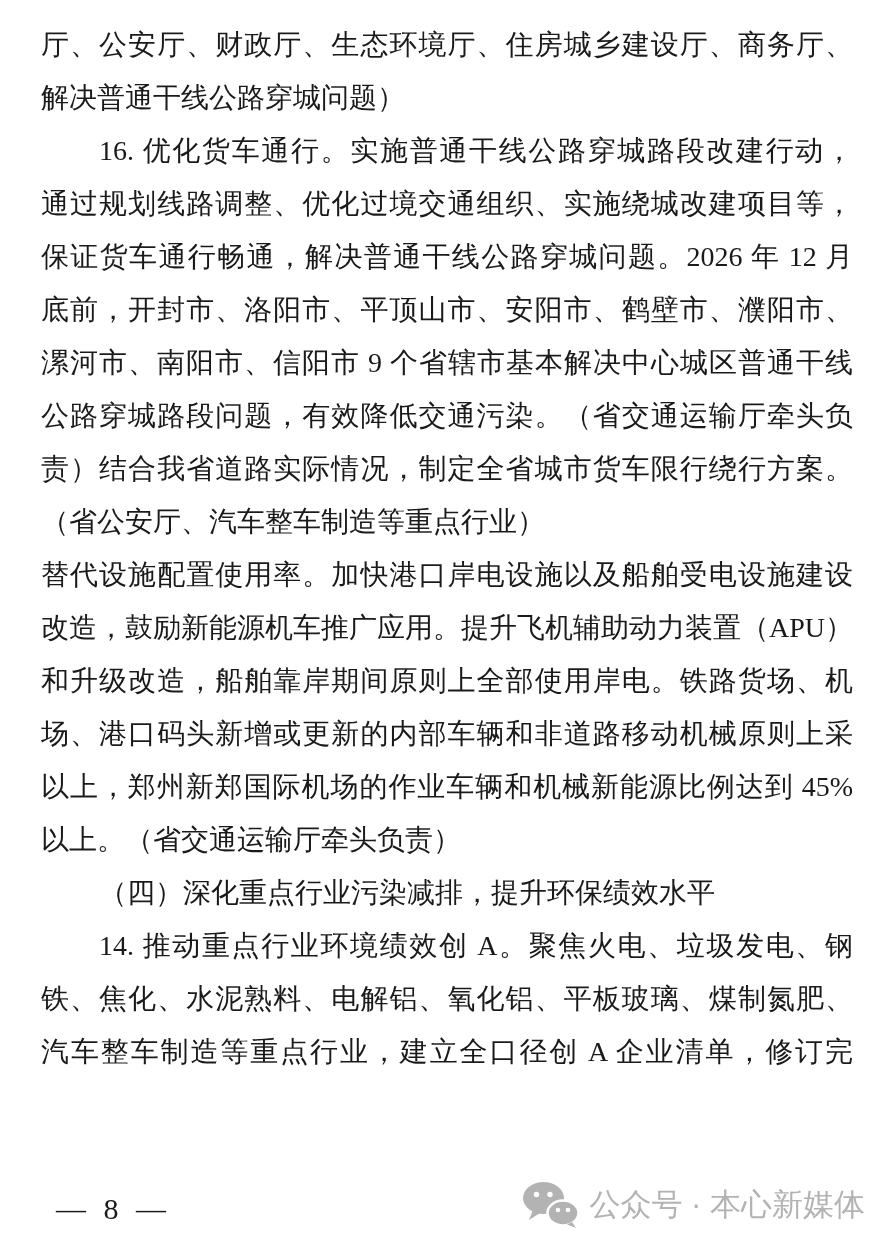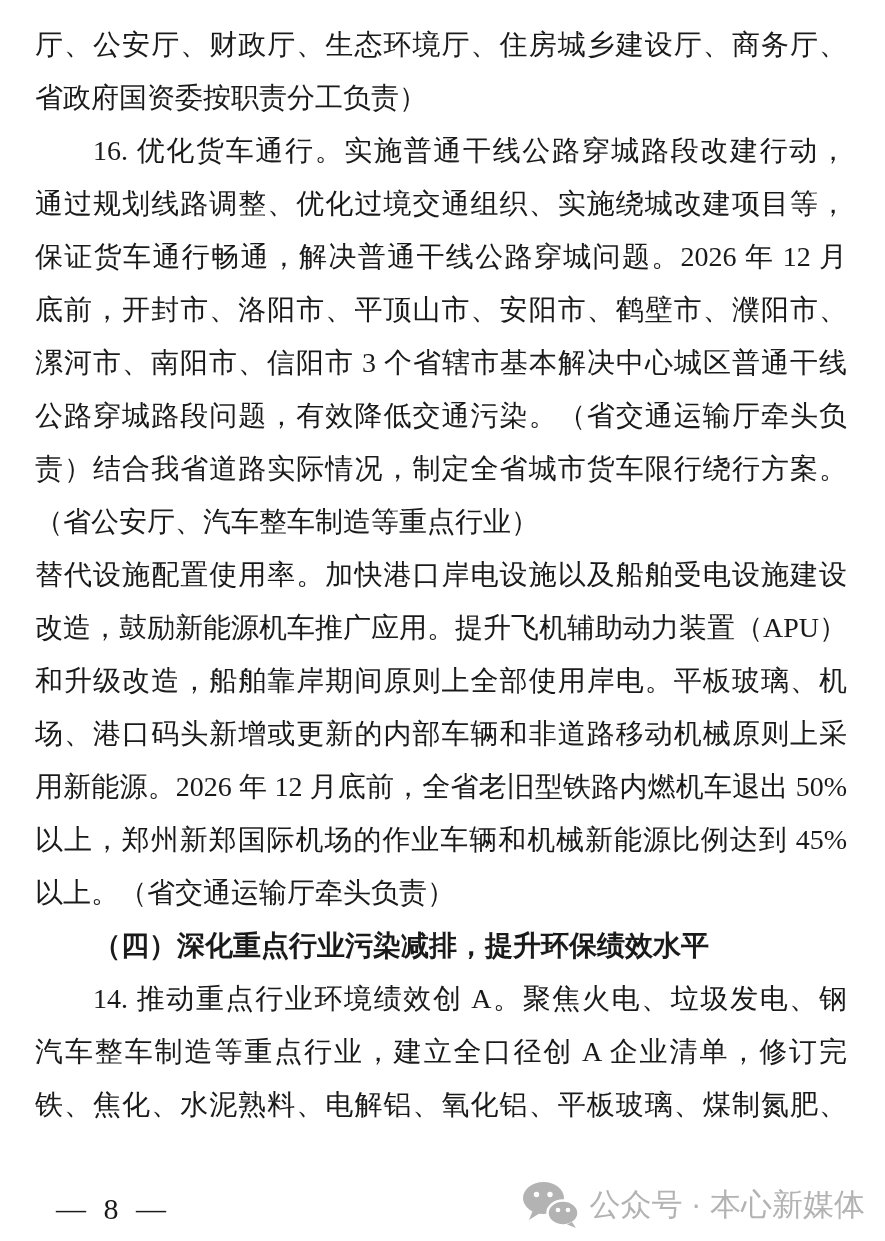--- a/index.html
+++ b/index.html
@@ -7,37 +7,37 @@
     width: 885px;
     height: 1241px;
     background: #ffffff;
     position: relative;
     overflow: hidden;
     font-family: "Liberation Serif", "DejaVu Serif", serif;
     color: #1a1a1a;
   }
   .doc {
     position: absolute;
-    left: 35px;
+    left: 41px;
     top: 18px;
     width: 812px;
   }
   .line {
     font-size: 28px;
     line-height: 53px;
     height: 53px;
     overflow: hidden;
     color: #1a1a1a;
   }
   .justify {
     text-align: justify;
     text-align-last: justify;
   }
   .indent { text-indent: 58px; }
-  .heading { font-weight: 700; }
+  .heading { font-weight: 400; }
   .footer {
     position: absolute;
     left: 56px;
     top: 1192px;
     font-size: 30px;
     letter-spacing: 5px;
     color: #1a1a1a;
     white-space: nowrap;
   }
   .watermark {
@@ -52,40 +52,39 @@
     font-size: 31px;
     white-space: nowrap;
   }
   .wm-icon { flex: 0 0 auto; display: block; }
 </style>
 </head>
 <body>
 
 <div class="doc">
   <div class="line justify">厅、公安厅、财政厅、生态环境厅、住房城乡建设厅、商务厅、</div>
-  <div class="line">省政府国资委按职责分工负责）</div>
+  <div class="line">解决普通干线公路穿城问题）</div>
   <div class="line justify indent">16. 优化货车通行。实施普通干线公路穿城路段改建行动，</div>
   <div class="line justify">通过规划线路调整、优化过境交通组织、实施绕城改建项目等，</div>
   <div class="line justify">保证货车通行畅通，解决普通干线公路穿城问题。2026 年 12 月</div>
   <div class="line justify">底前，开封市、洛阳市、平顶山市、安阳市、鹤壁市、濮阳市、</div>
-  <div class="line justify">漯河市、南阳市、信阳市 3 个省辖市基本解决中心城区普通干线</div>
+  <div class="line justify">漯河市、南阳市、信阳市 9 个省辖市基本解决中心城区普通干线</div>
   <div class="line justify">公路穿城路段问题，有效降低交通污染。（省交通运输厅牵头负</div>
   <div class="line justify">责）结合我省道路实际情况，制定全省城市货车限行绕行方案。</div>
   <div class="line">（省公安厅、汽车整车制造等重点行业）</div>
   <div class="line justify">替代设施配置使用率。加快港口岸电设施以及船舶受电设施建设</div>
   <div class="line justify">改造，鼓励新能源机车推广应用。提升飞机辅助动力装置（APU）</div>
-  <div class="line justify">和升级改造，船舶靠岸期间原则上全部使用岸电。平板玻璃、机</div>
+  <div class="line justify">和升级改造，船舶靠岸期间原则上全部使用岸电。铁路货场、机</div>
   <div class="line justify">场、港口码头新增或更新的内部车辆和非道路移动机械原则上采</div>
-  <div class="line justify">用新能源。2026 年 12 月底前，全省老旧型铁路内燃机车退出 50%</div>
   <div class="line justify">以上，郑州新郑国际机场的作业车辆和机械新能源比例达到 45%</div>
   <div class="line">以上。（省交通运输厅牵头负责）</div>
   <div class="line indent heading">（四）深化重点行业污染减排，提升环保绩效水平</div>
   <div class="line justify indent">14. 推动重点行业环境绩效创 A。聚焦火电、垃圾发电、钢</div>
+  <div class="line justify">铁、焦化、水泥熟料、电解铝、氧化铝、平板玻璃、煤制氮肥、</div>
   <div class="line justify">汽车整车制造等重点行业，建立全口径创 A 企业清单，修订完</div>
-  <div class="line justify">铁、焦化、水泥熟料、电解铝、氧化铝、平板玻璃、煤制氮肥、</div>
 </div>
 
 <div class="footer">— 8 —</div>
 
 <div class="watermark">
   <svg class="wm-icon" width="58" height="48" viewBox="0 0 58 48" aria-hidden="true">
     <ellipse cx="21.5" cy="17" rx="20.5" ry="16" fill="#b3b3b3"></ellipse>
     <path d="M11 29 L7 39 L18 32 Z" fill="#b3b3b3"></path>
     <circle cx="14.5" cy="13.5" r="2.7" fill="#ffffff"></circle>
     <circle cx="28" cy="13.5" r="2.7" fill="#ffffff"></circle>

